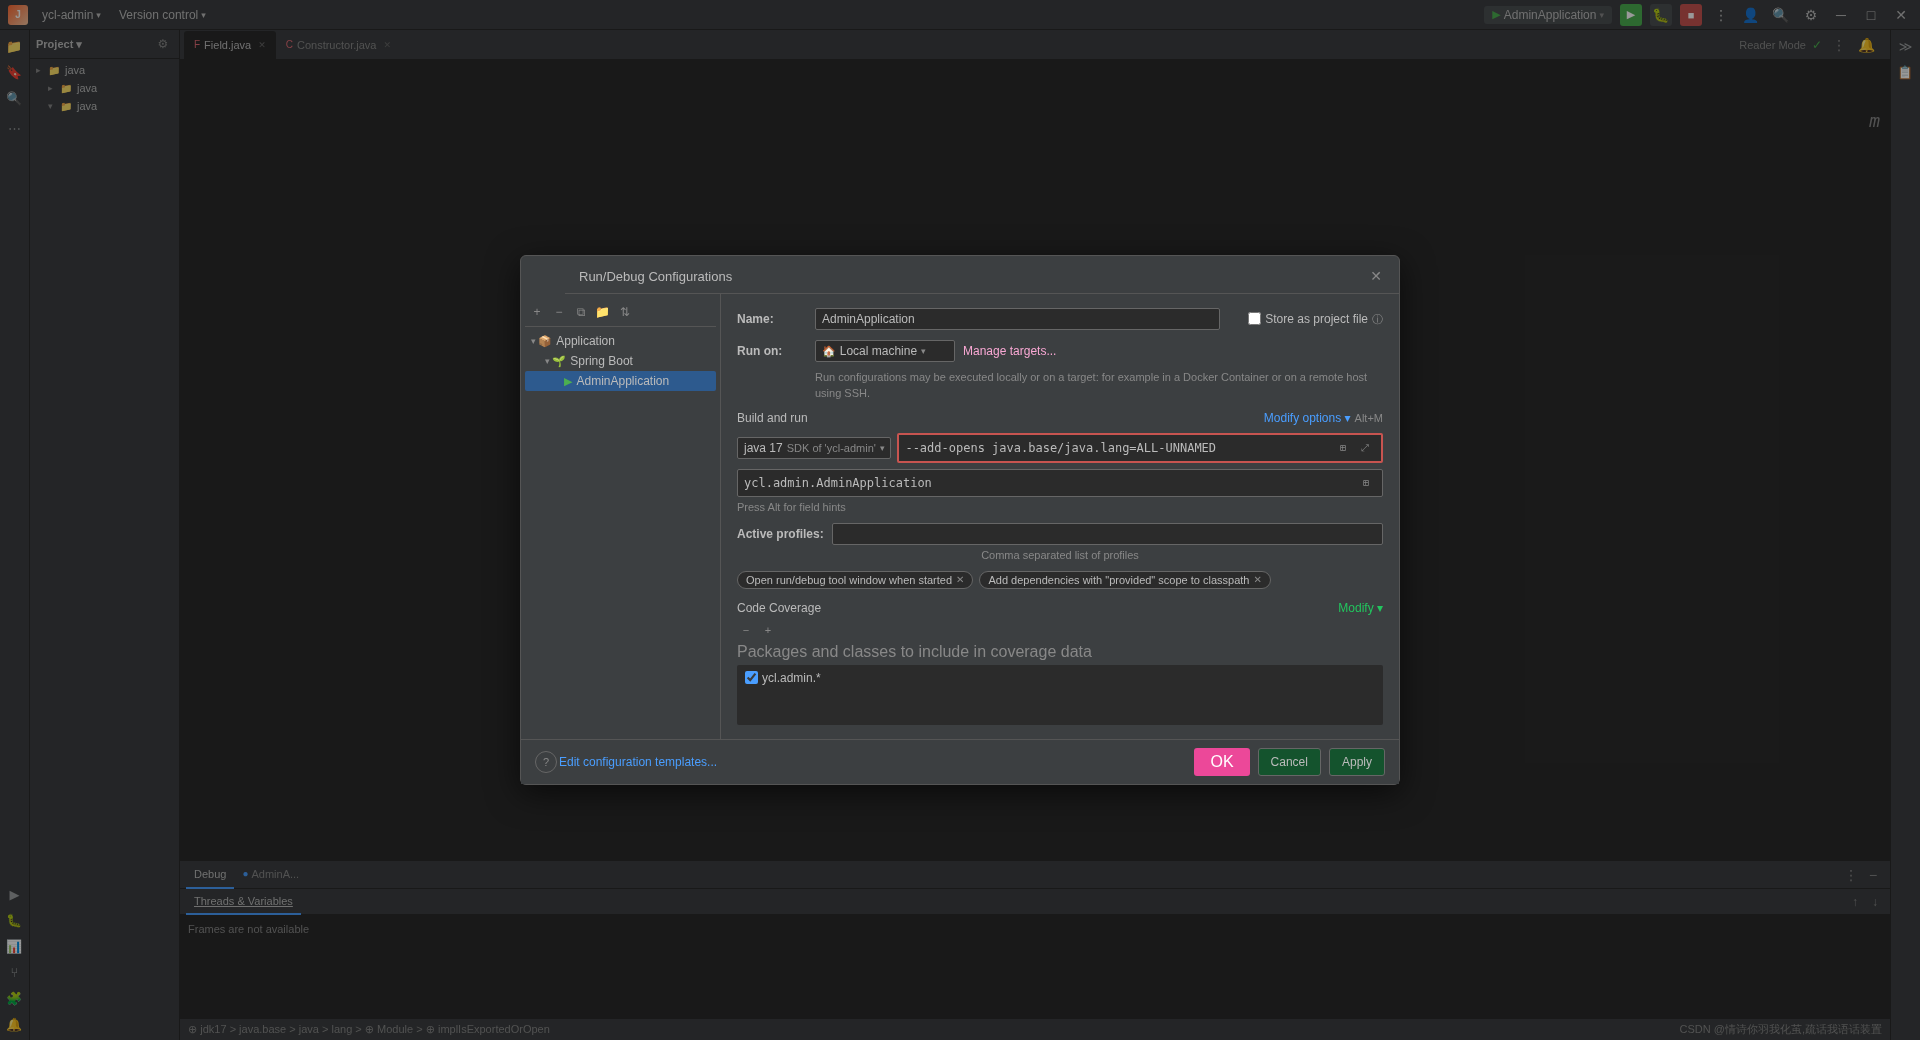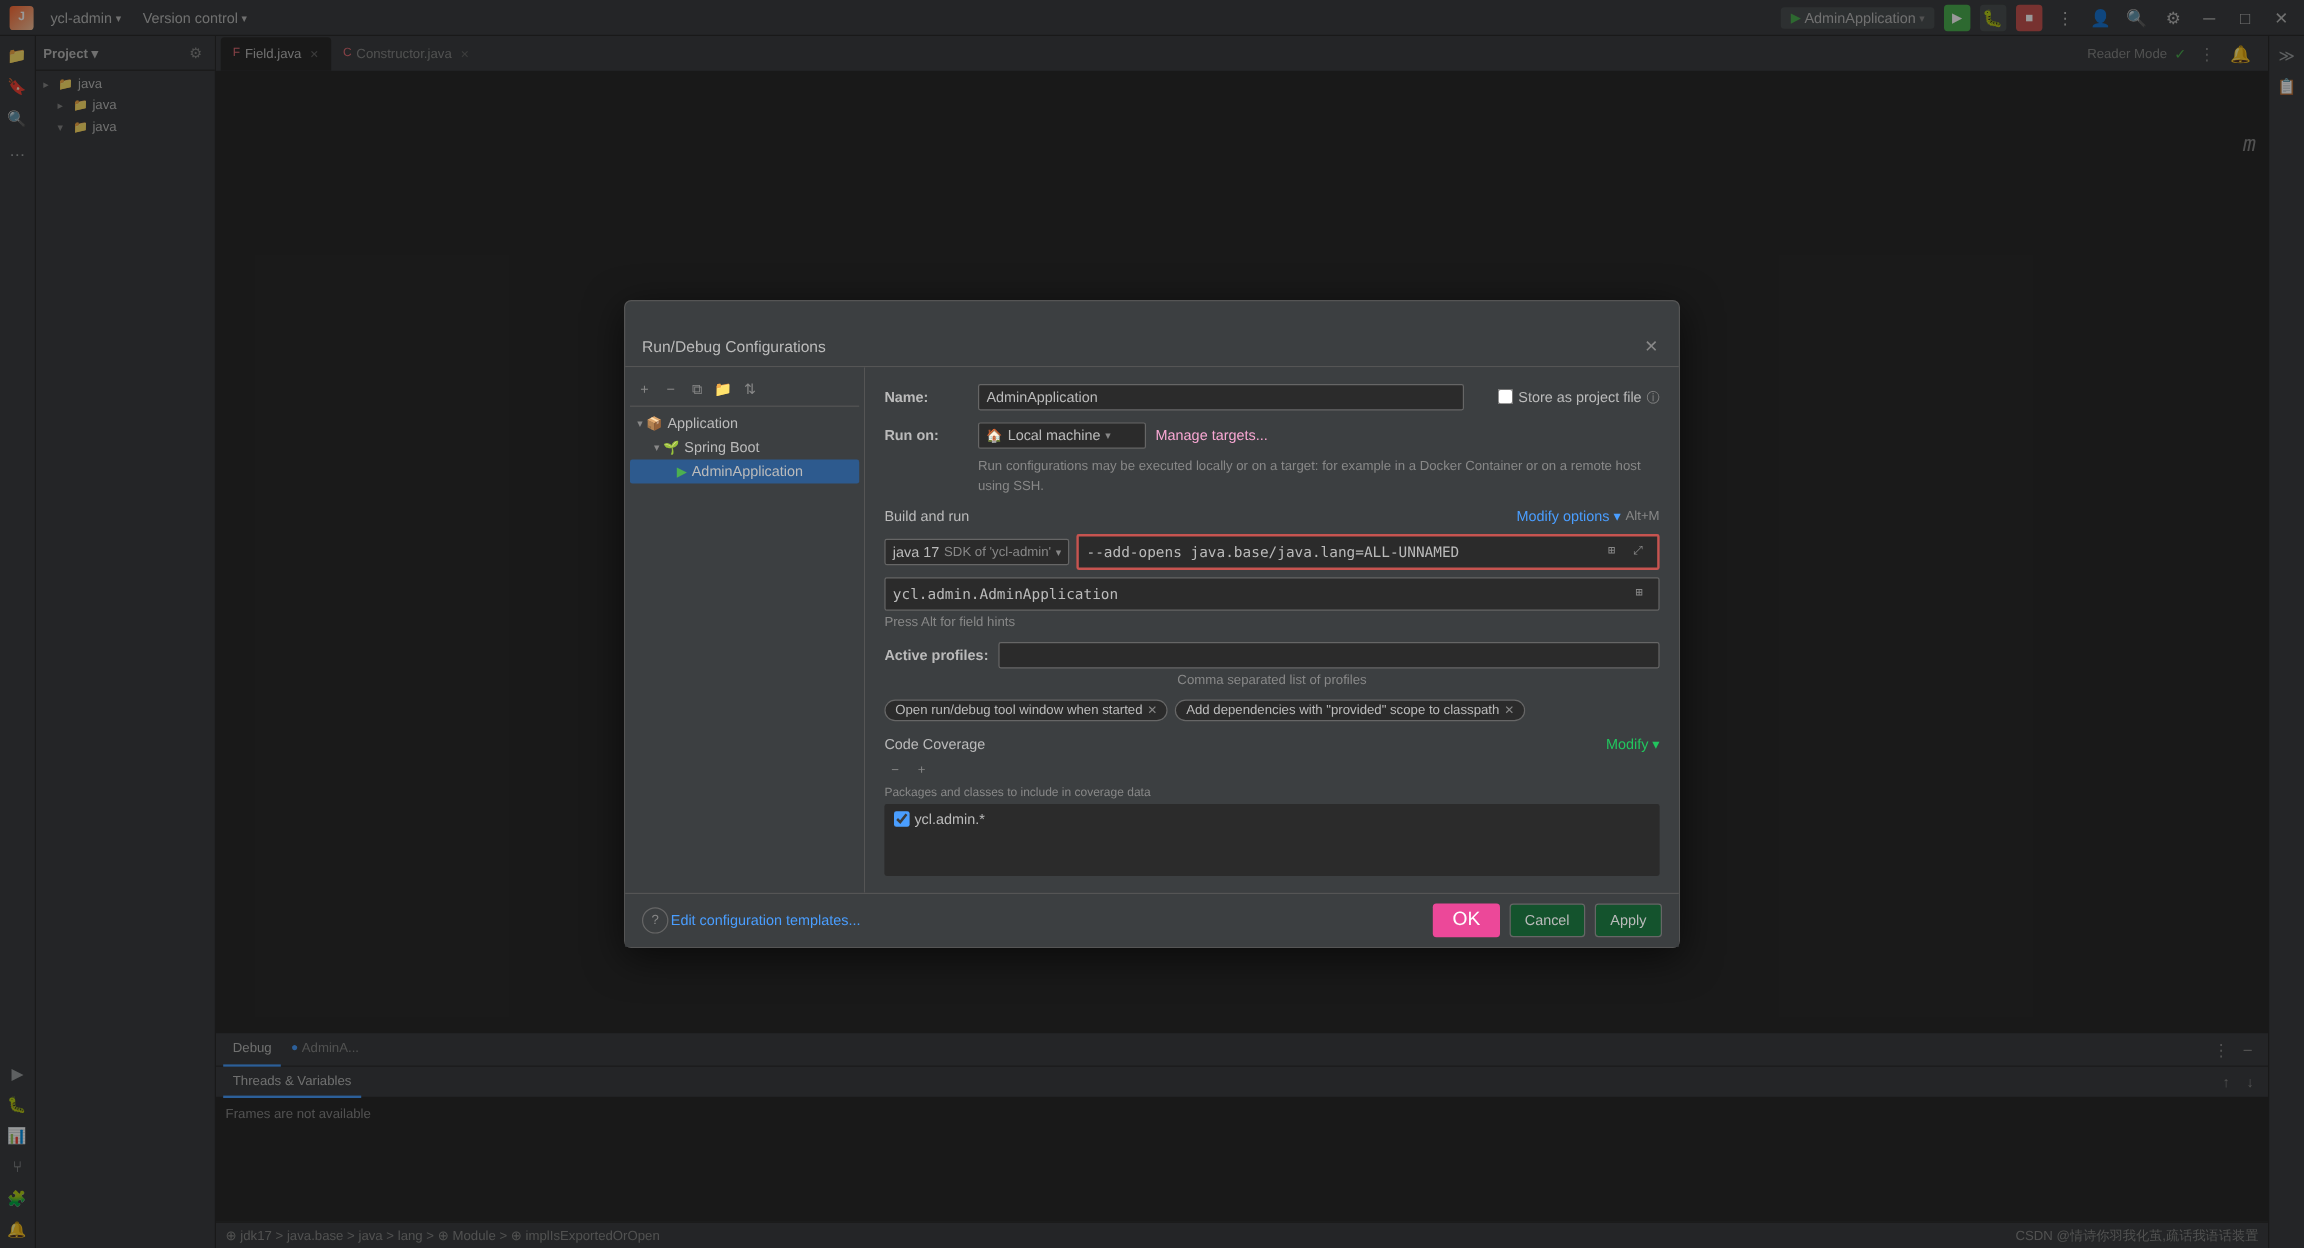--- a/index.html
+++ b/index.html
@@ -226,22 +226,23 @@
       border: 1px solid #555;
       border-radius: 6px;
       width: 880px;
       max-height: 700px;
       display: flex;
       flex-direction: column;
       box-shadow: 0 8px 32px rgba(0,0,0,0.6);
     }
     .dialog-titlebar {
       display: flex; align-items: center; justify-content: space-between;
-      padding: 28px 14px 8px;
+      padding: 11px 14px 8px;
       border-bottom: 1px solid #555;
+      margin-left: 44px;
     }
     .dialog-title { font-size: 13px; color: #bbbbbb; font-weight: 500; }
     .dialog-close {
       width: 18px; height: 18px;
       display: flex; align-items: center; justify-content: center;
       cursor: pointer; color: #888; border-radius: 2px;
       font-size: 14px;
     }
 
     .dialog-body {
@@ -439,21 +440,21 @@
       margin-bottom: 4px;
     }
     .coverage-tool-btn {
       width: 18px; height: 18px;
       display: flex; align-items: center; justify-content: center;
       cursor: pointer; color: #888; font-size: 11px;
       border-radius: 2px;
     }
 
     .coverage-label {
-      font-size: 10px; color: #888; margin-bottom: 4px;
+      font-size: 16px; color: #888; margin-bottom: 4px;
     }
 
     .coverage-packages {
       padding: 4px;
       background: #2b2b2b;
       border-radius: 2px;
       min-height: 60px;
     }
     .coverage-item {
       display: flex; align-items: center; gap: 4px;
@@ -654,21 +655,21 @@
         <div class="bottom-tab">
           <span style="color:#4a9eff; font-size:10px;">●</span>
           <span style="margin-left:3px;">AdminA...</span>
         </div>
         <div style="flex:1;"></div>
         <div class="topbar-icon-btn" style="color:#888;">⋮</div>
         <div class="topbar-icon-btn" style="color:#888;">−</div>
       </div>
 
       <div style="display:flex; align-items:center; border-bottom: 1px solid #2b2b2b; background:#3c3f41; height:26px; padding: 0 6px;">
-        <div class="bottom-tab active" style="height:26px;">
+        <div class="bottom-tab active" style="height:26px;text-decoration:underline;">
           <span>Threads &amp; Variables</span>
         </div>
         <div style="flex:1;"></div>
         <div class="nav-arrows">
           <div class="nav-arrow">↑</div>
           <div class="nav-arrow">↓</div>
         </div>
       </div>
 
       <div class="bottom-content">

